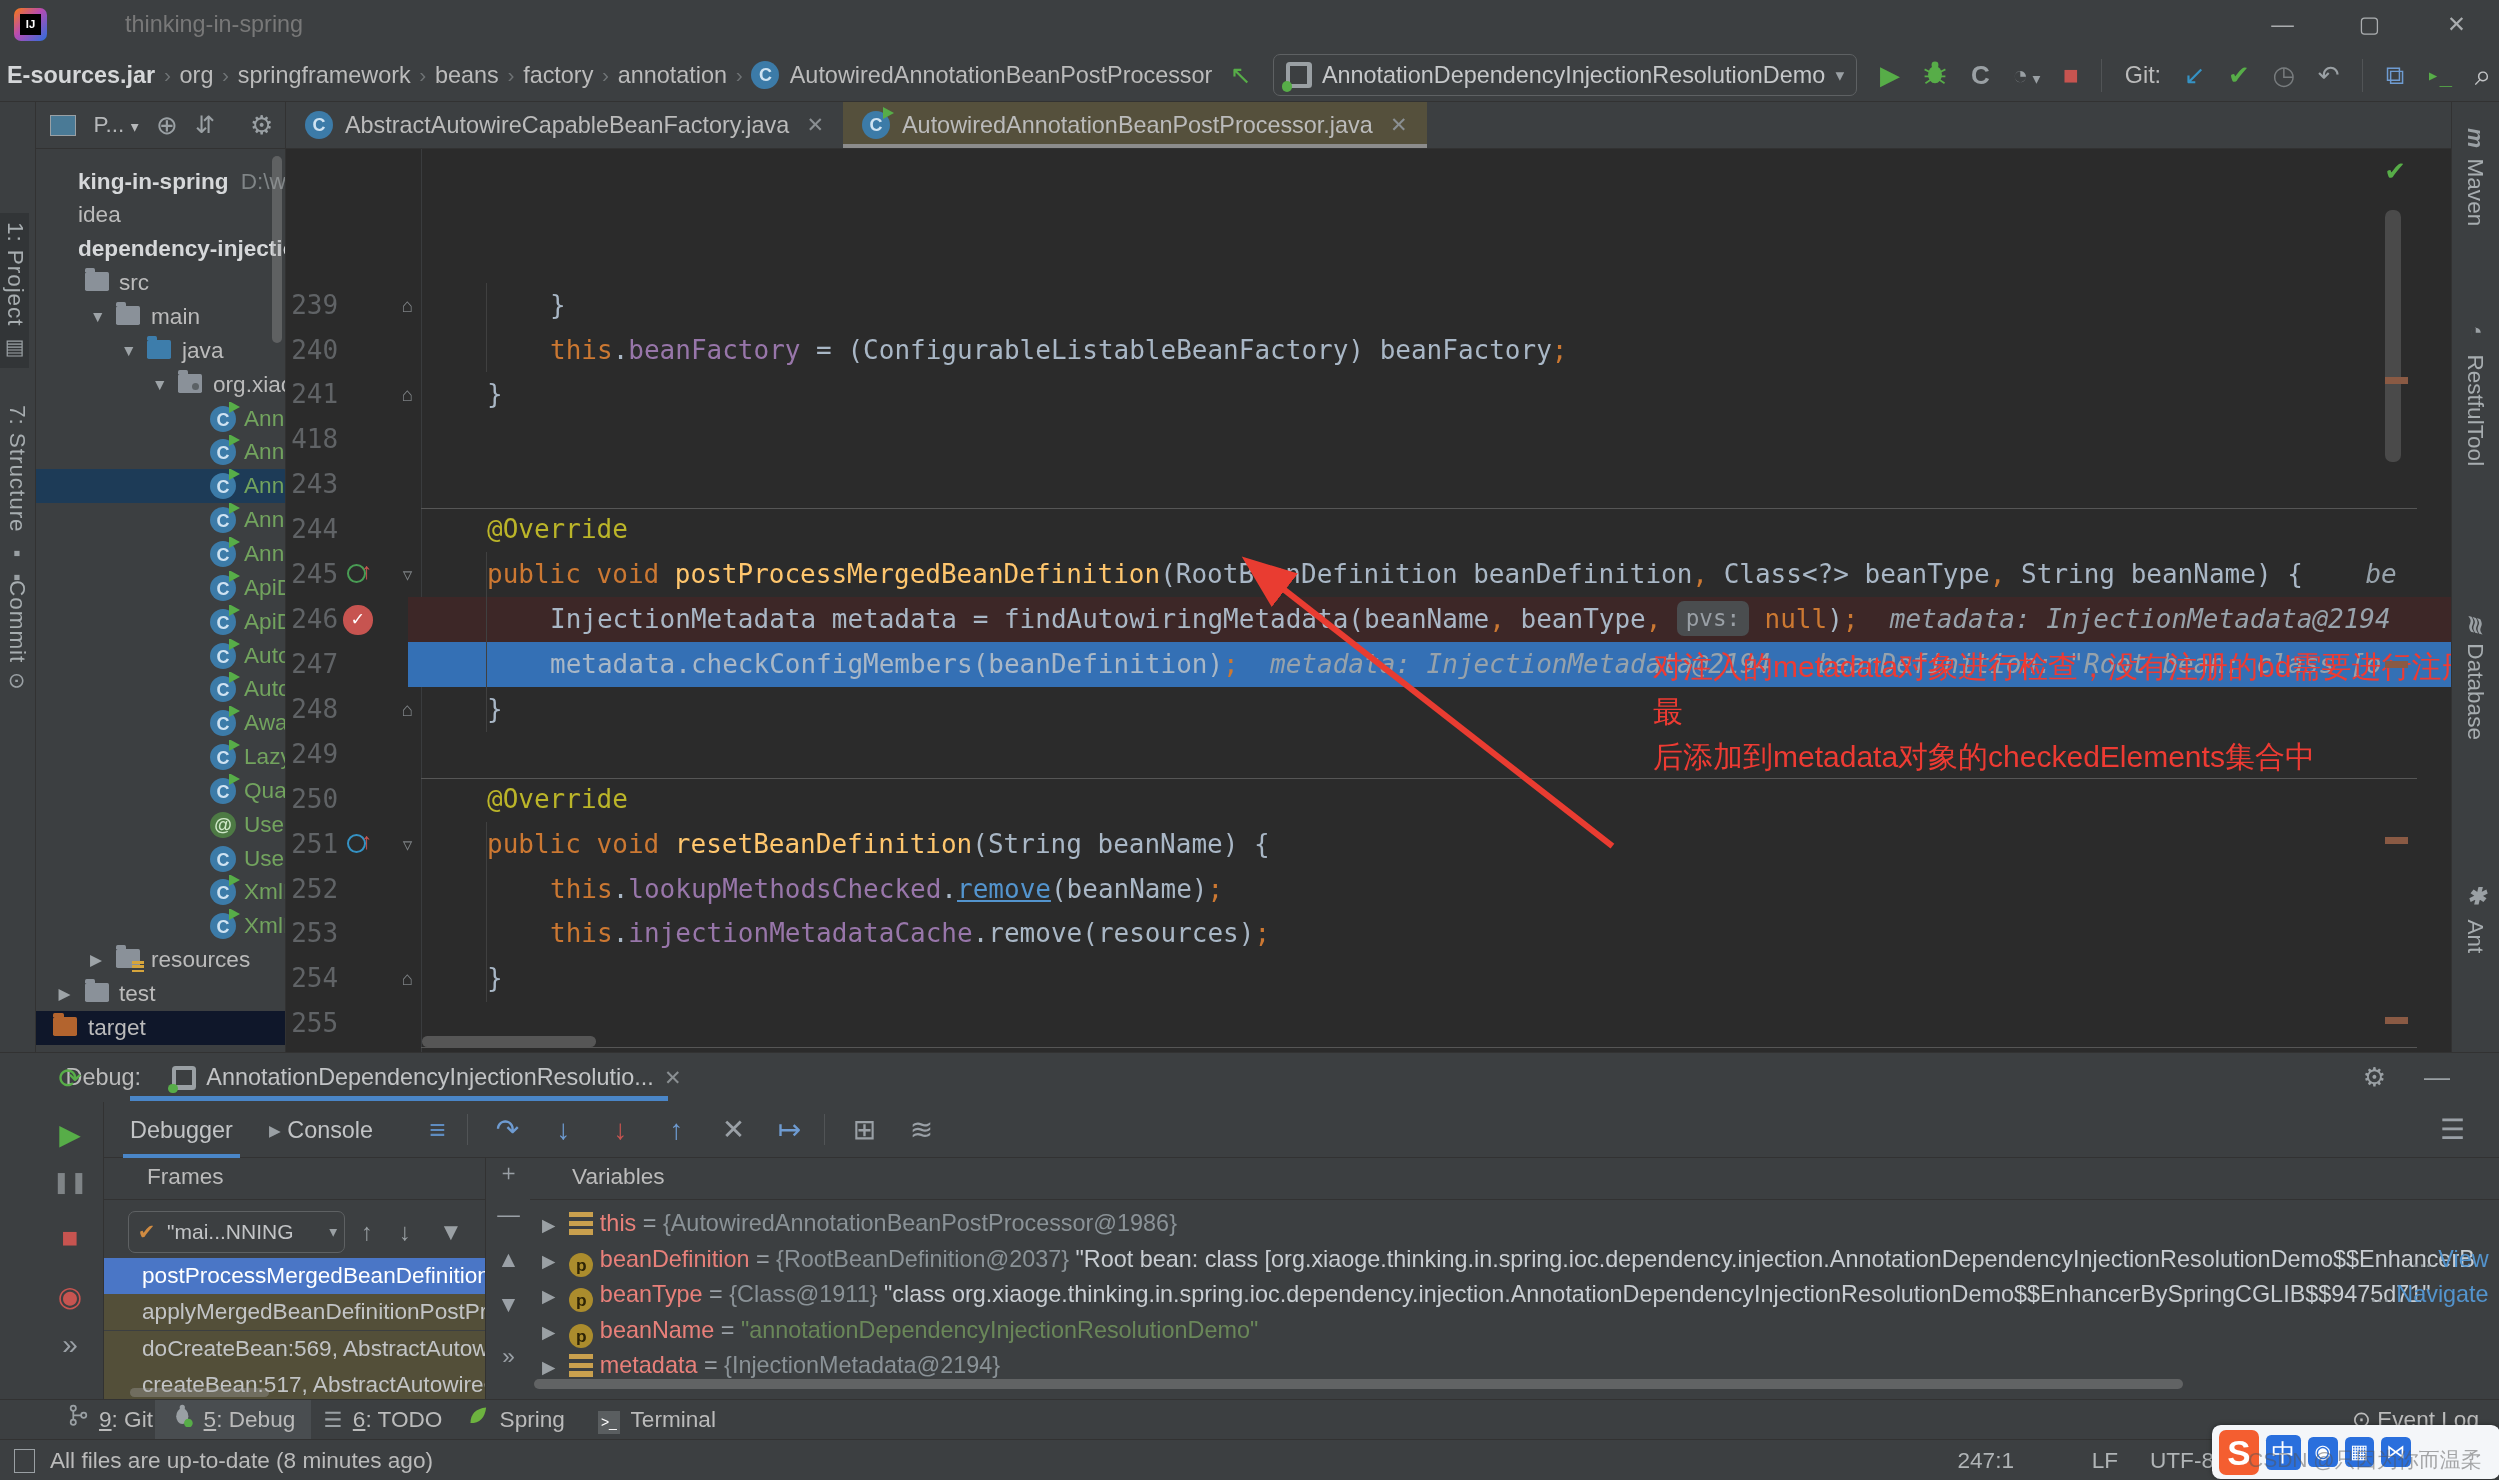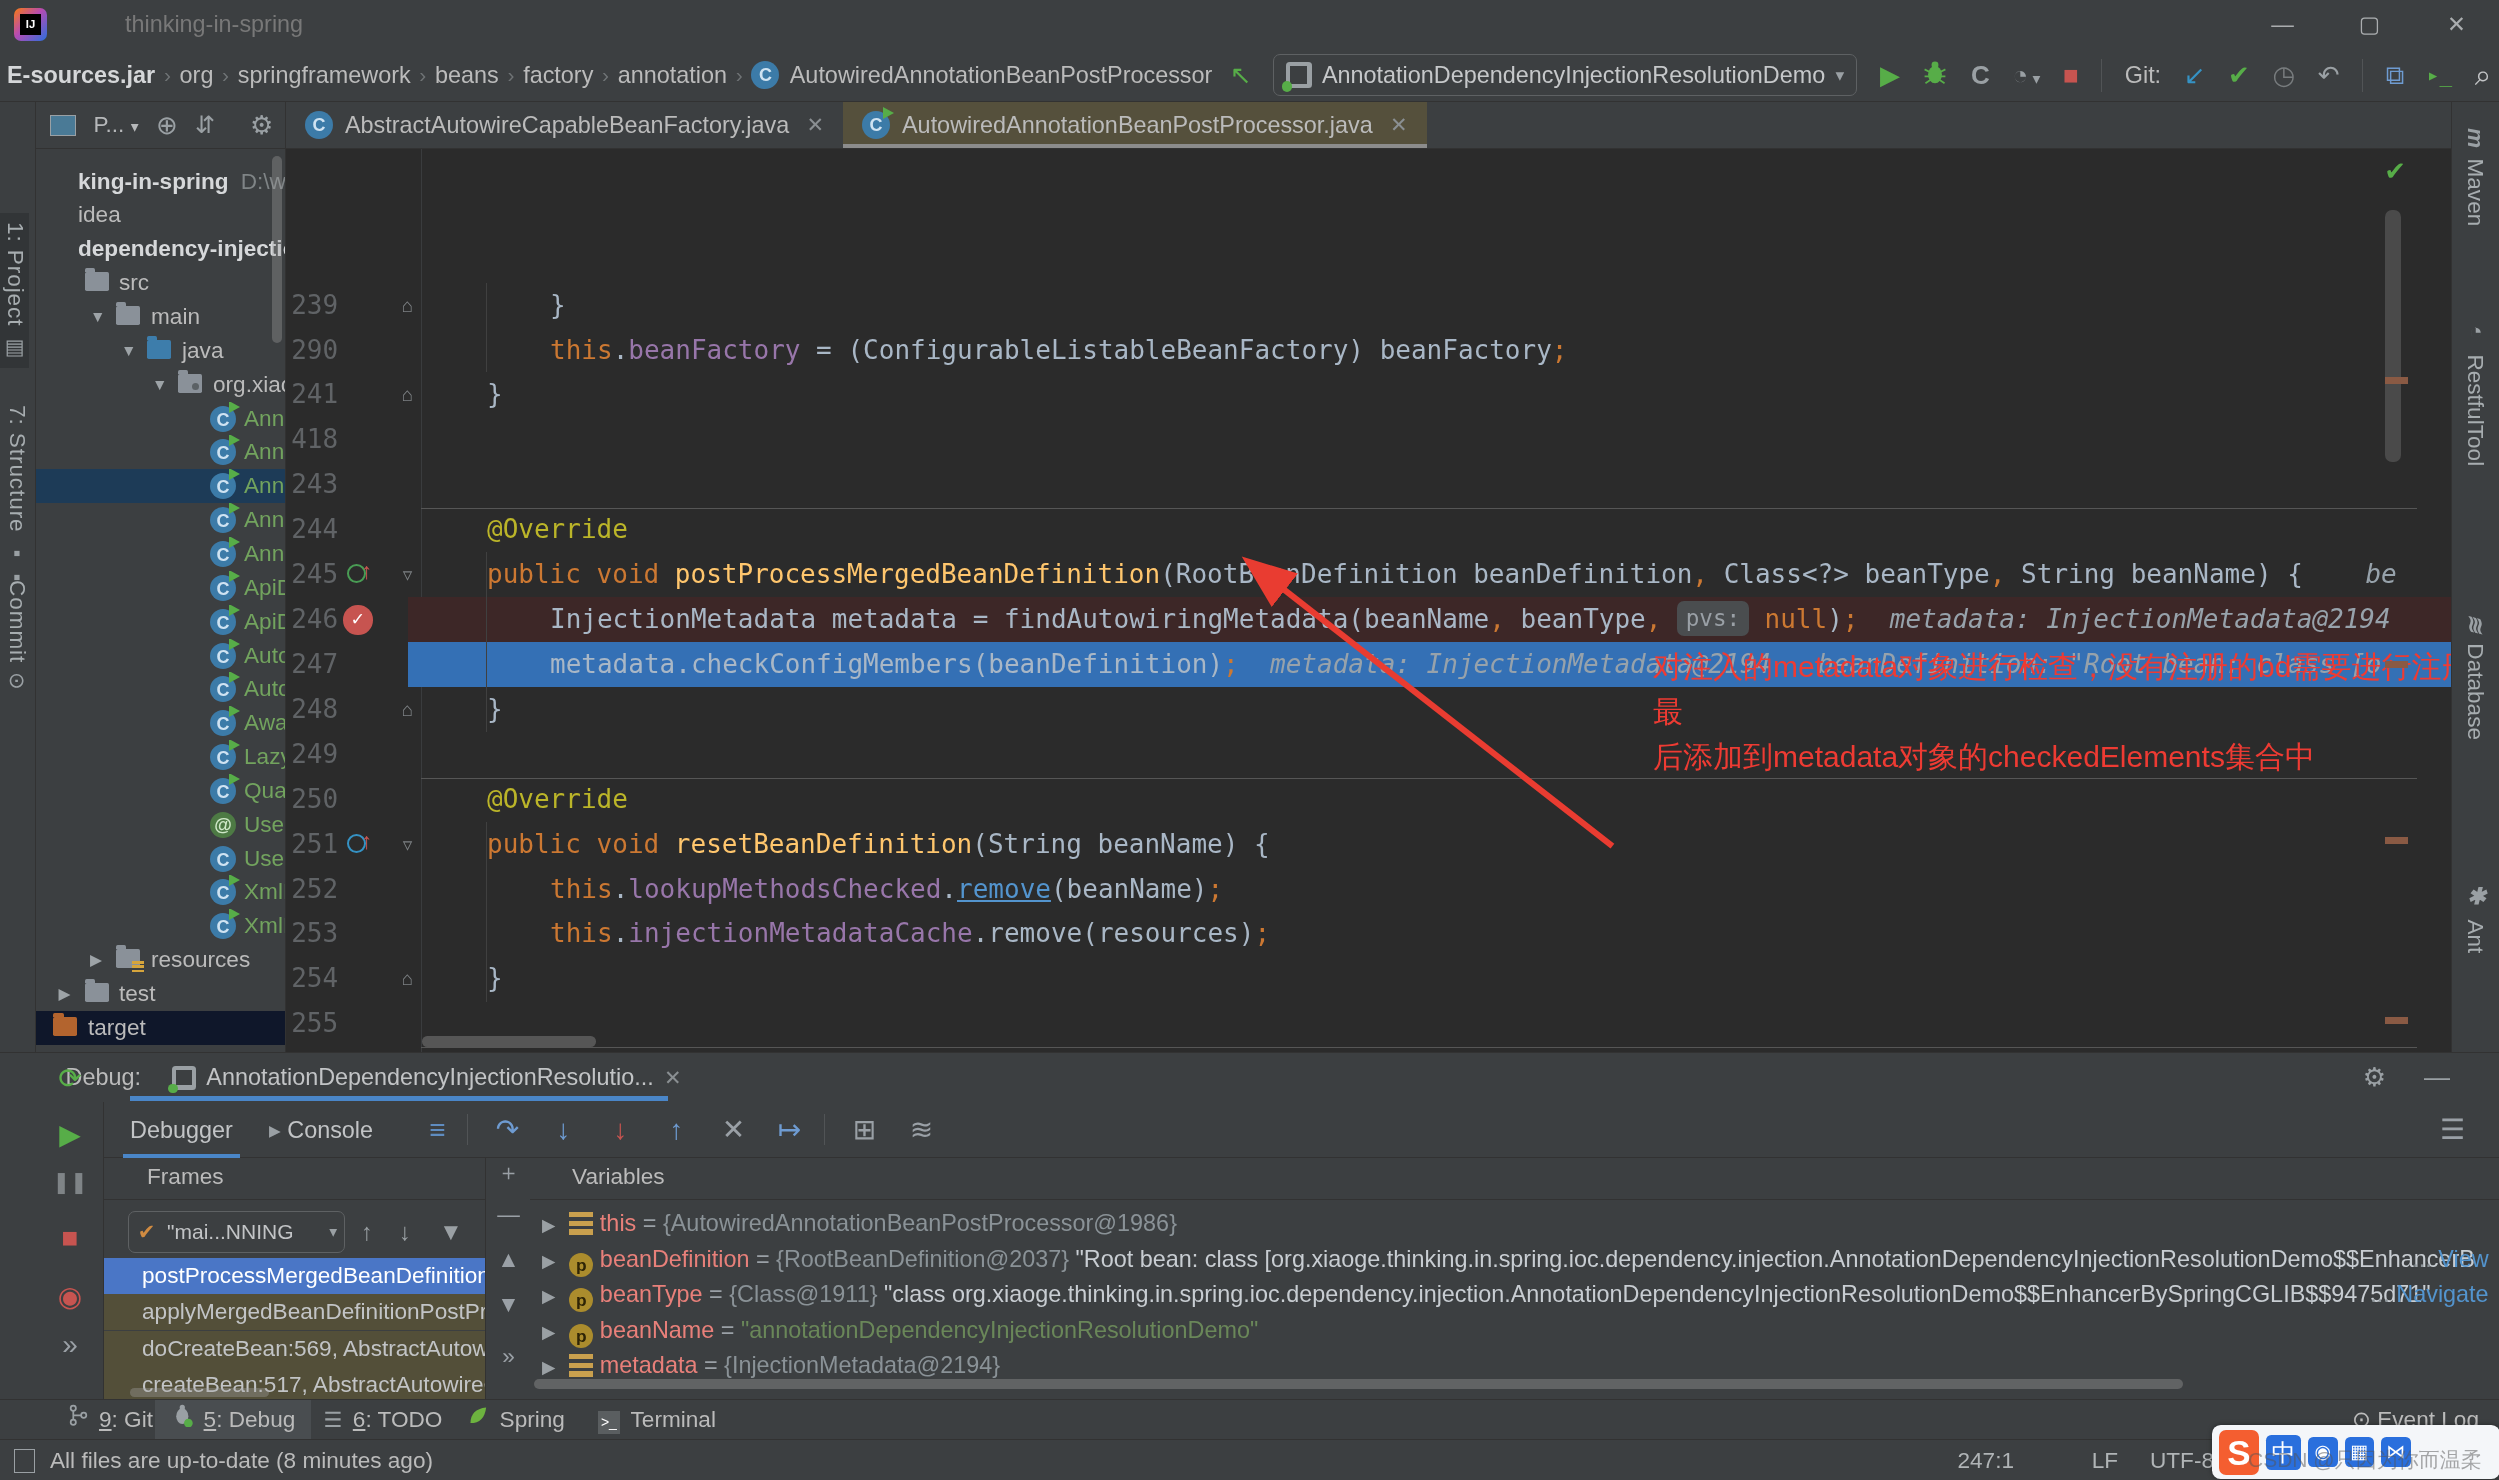--- a/index.html
+++ b/index.html
@@ -358,21 +358,21 @@
       <span class="x">✕</span>
     </div>
   </div>
 
 <div id="editor">
   <div id="gutter-line"></div>
   <div id="code-lines">
       <div class="lnum mono" style="top: 134px; left: 5.2px;">239</div>
       <div class="fold" style="top: 134px;">⌂</div>
       <div class="codeline mono" style="top: 134px; left: 264px;"><span class="tok-t">}</span></div>
-      <div class="lnum mono" style="top: 179px; left: 5.2px;">290</div>
+      <div class="lnum mono" style="top: 179px; left: 5.2px;">240</div>
       <div class="codeline mono" style="top: 179px; left: 264px;"><span class="tok-k">this</span><span class="tok-t">.</span><span class="tok-f">beanFactory</span><span class="tok-t"> = (ConfigurableListableBeanFactory) beanFactory</span><span class="tok-p">;</span></div>
       <div class="lnum mono" style="top: 223px; left: 5.2px;">241</div>
       <div class="fold" style="top: 223px;">⌂</div>
       <div class="codeline mono" style="top: 223px; left: 201px;"><span class="tok-t">}</span></div>
       <div class="lnum mono" style="top: 268px; left: 5.2px;">418</div>
       <div class="codeline mono" style="top: 268px; left: 139px;"></div>
       <div class="lnum mono" style="top: 313px; left: 5.2px;">243</div>
       <div class="codeline mono" style="top: 313px; left: 139px;"></div>
       <div class="msep" style="top: 359px;"></div>
       <div class="lnum mono" style="top: 358px; left: 5.2px;">244</div>

